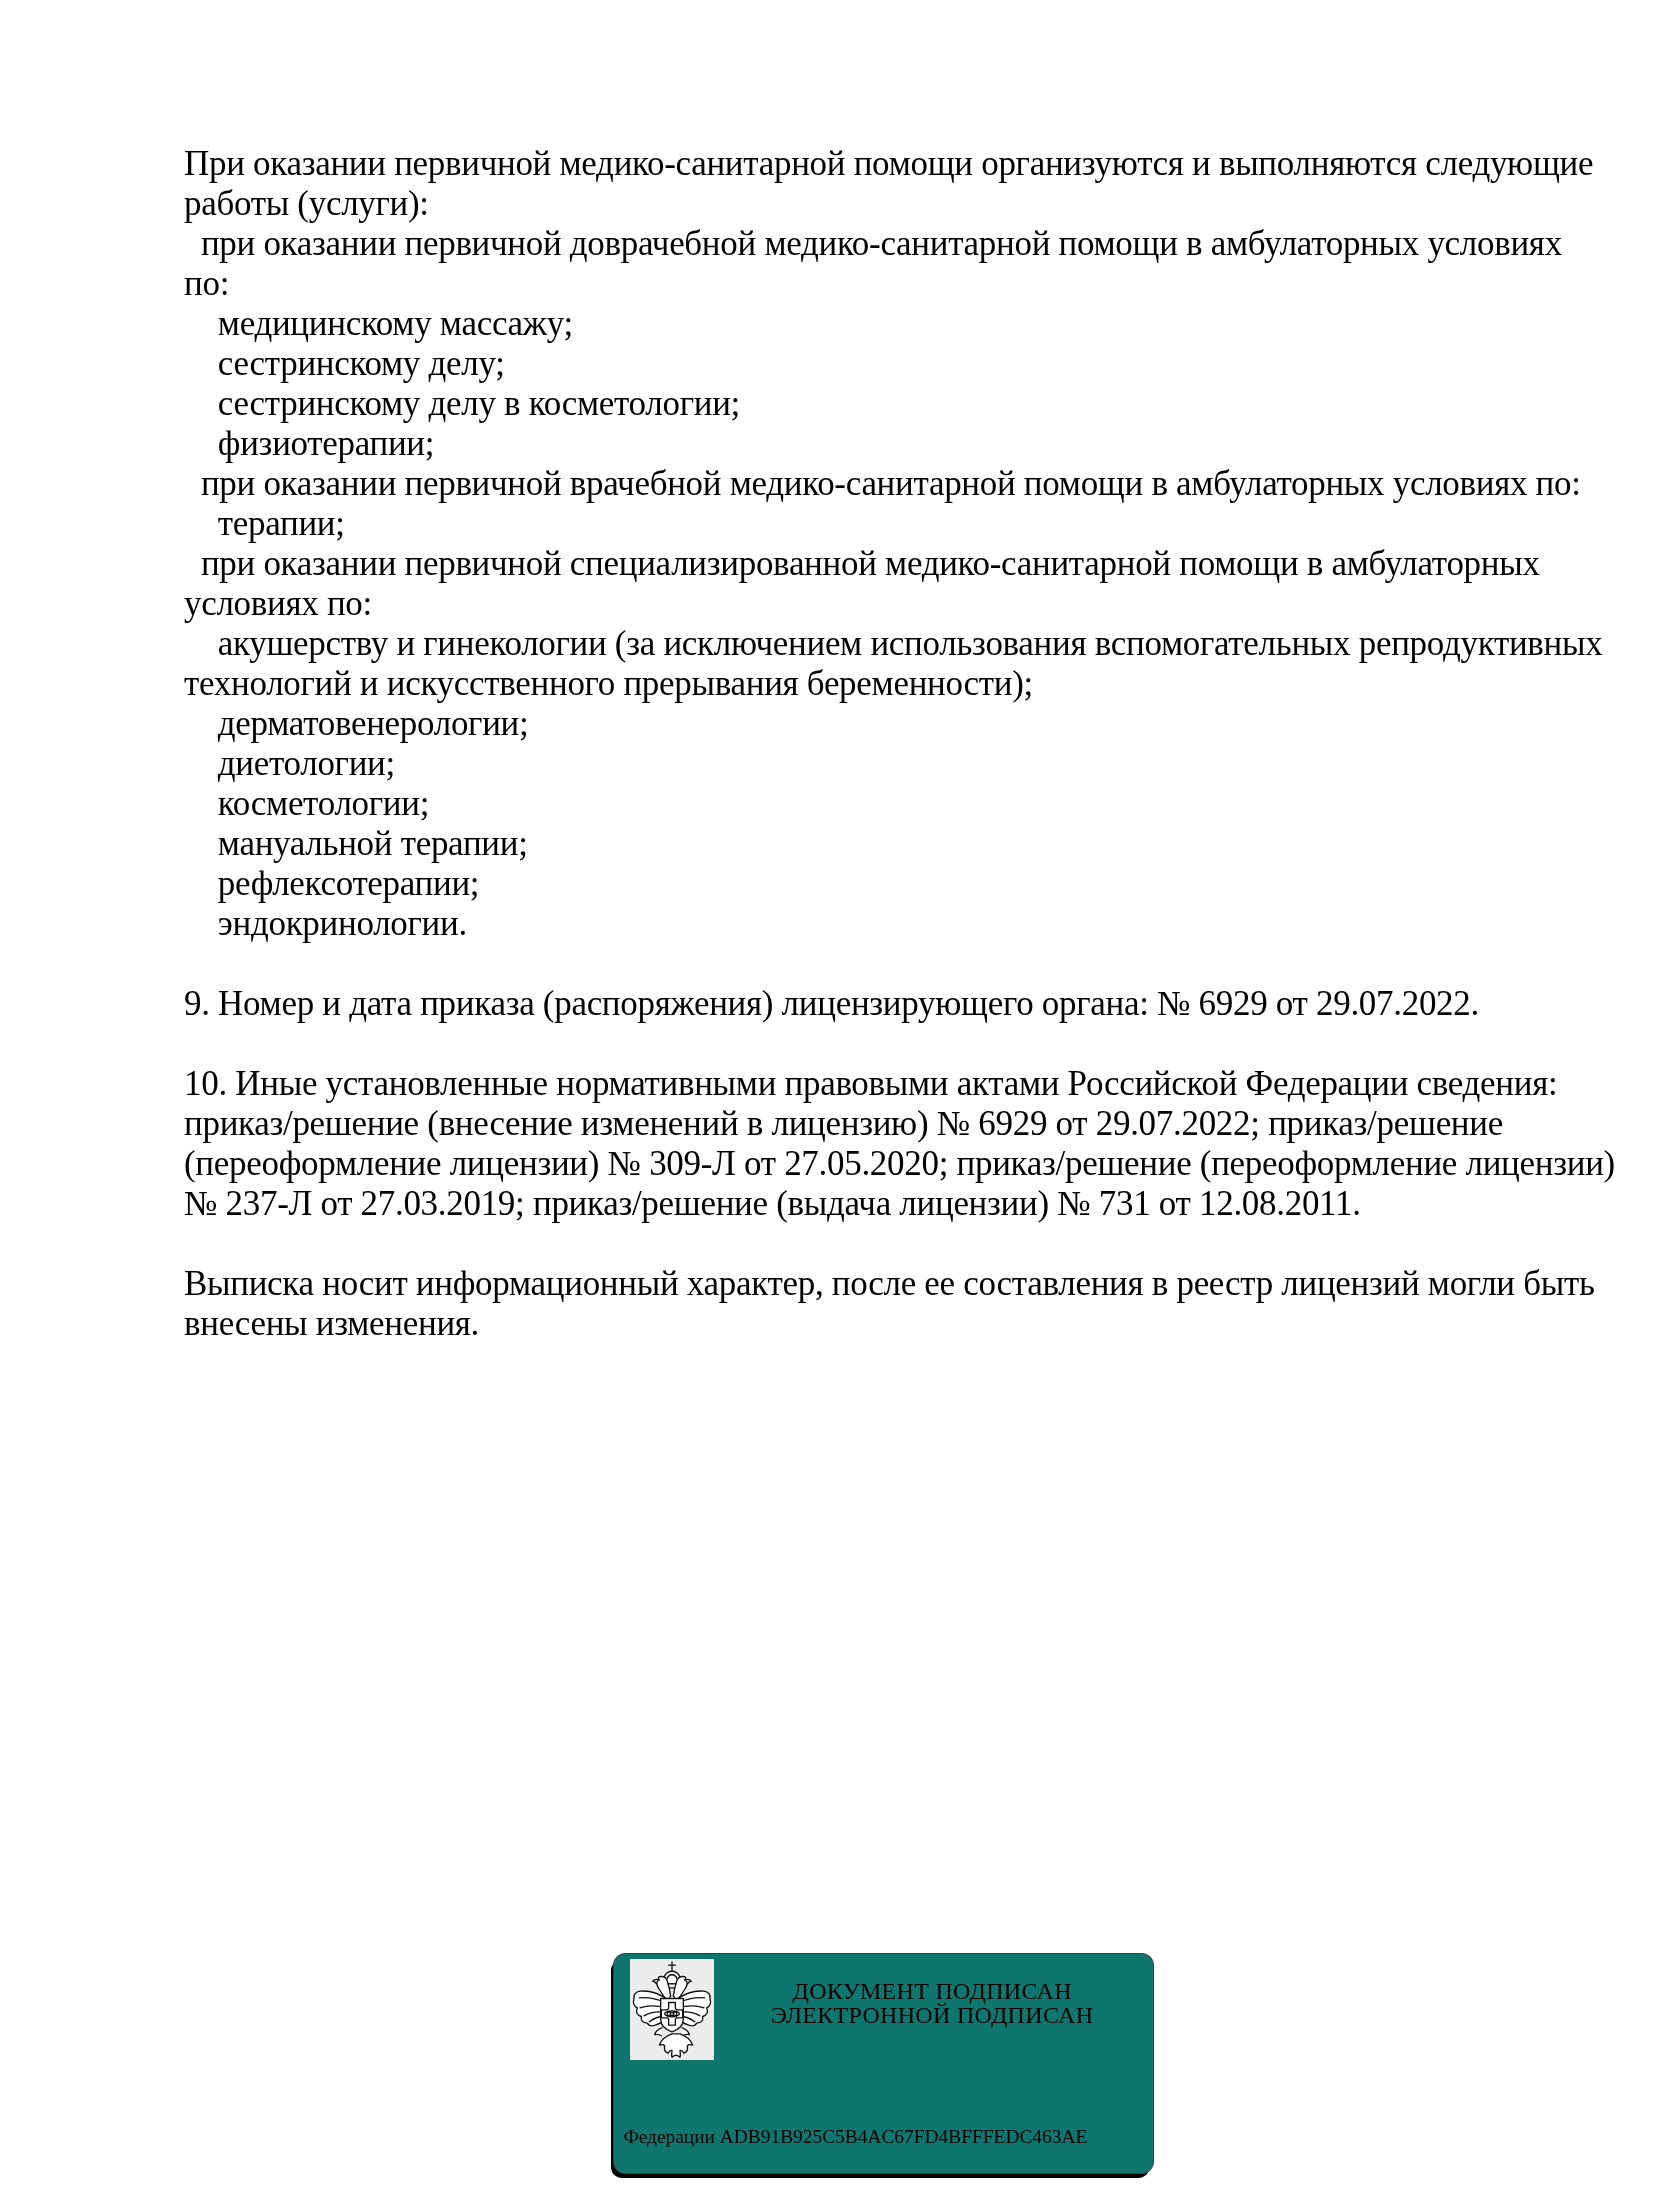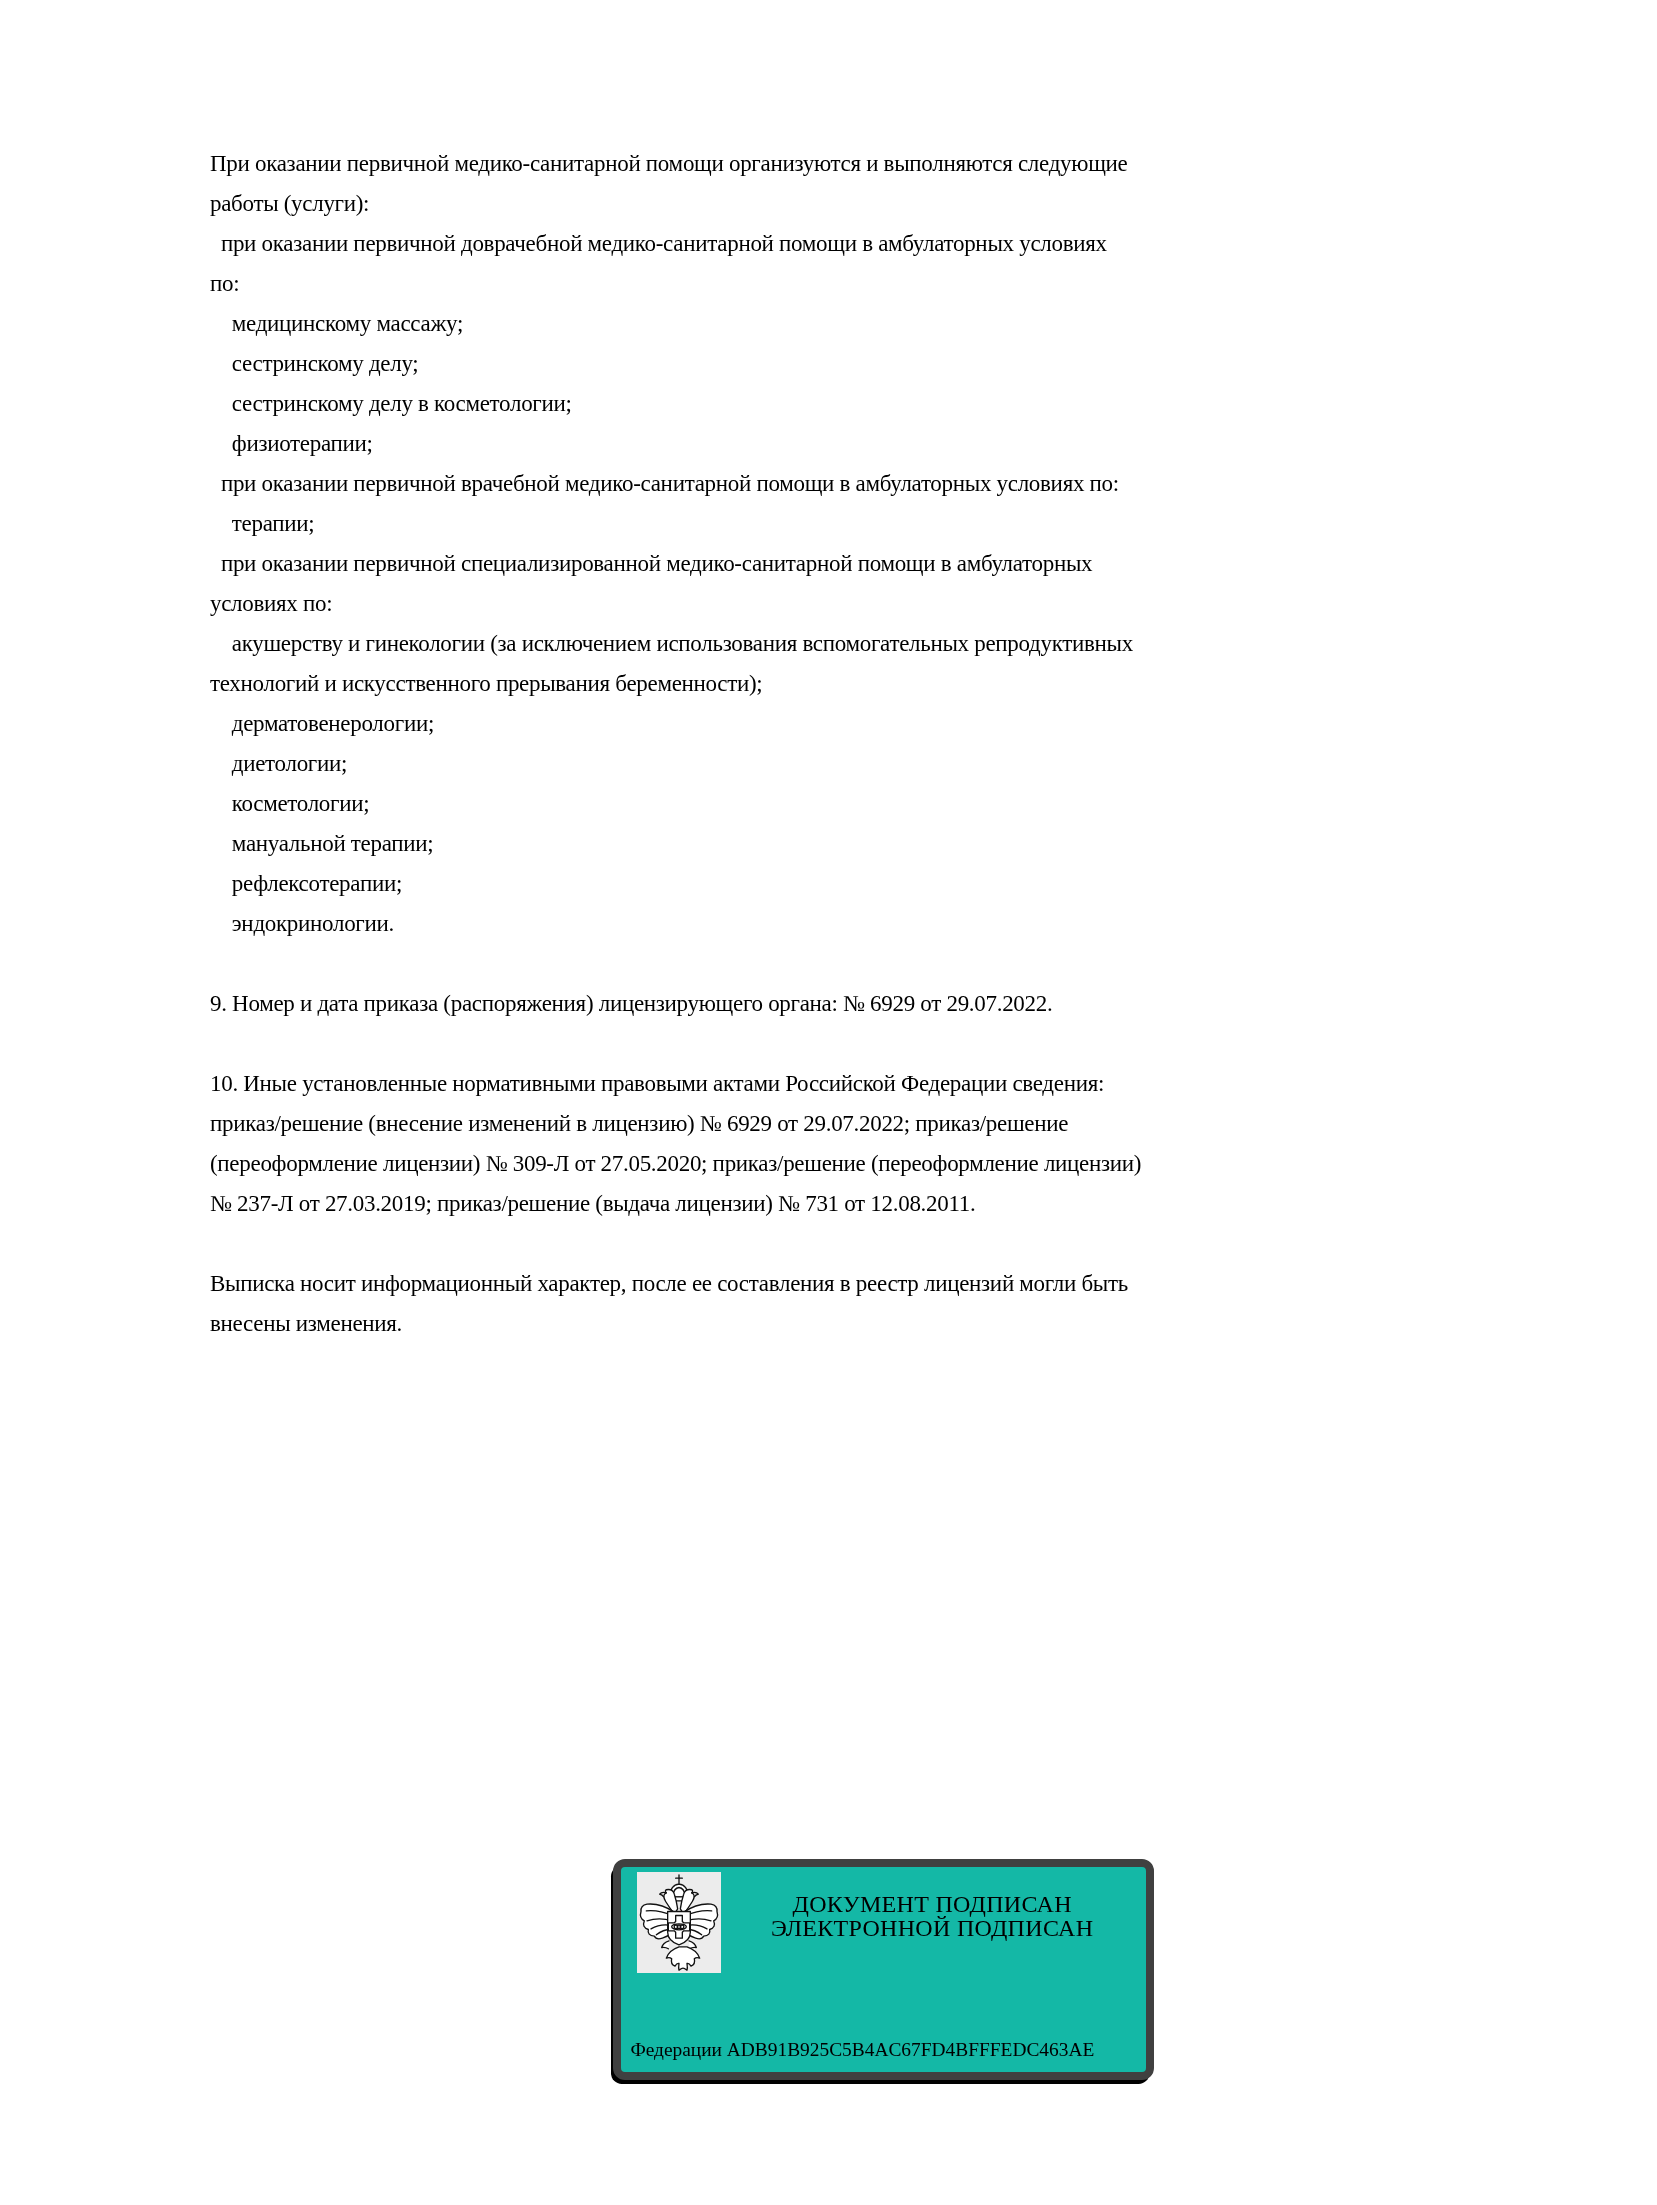--- a/index.html
+++ b/index.html
@@ -8,37 +8,37 @@
     position: relative;
     width: 1657px;
     height: 2205px;
     background: #ffffff;
     overflow: hidden;
     font-family: "Liberation Serif", "DejaVu Serif", serif;
     color: #000;
   }
   .doc-body {
     position: absolute;
-    left: 210px;
+    left: 184px;
     top: 144px;
     width: 1417px;
-    font-size: 23px;
+    font-size: 35px;
     line-height: 40px;
     letter-spacing: -0.3px;
     white-space: pre;
   }
   .doc-body .line { min-height: 40px; }
   .sig-box {
     position: absolute;
     left: 613px;
-    top: 1859px;
+    top: 1953px;
     width: 541px;
     height: 221px;
-    background: #14b8a6;
-    border: 8px solid #404040;
+    background: #0f766e;
+    border: 1px solid #404040;
     border-radius: 12px;
     box-shadow: -3.3px 5.3px 0 -1.3px #000;
     overflow: hidden;
   }
   .sig-emblem {
     position: absolute;
     left: 16px;
     top: 5.3px;
     width: 84px;
     height: 101px;

